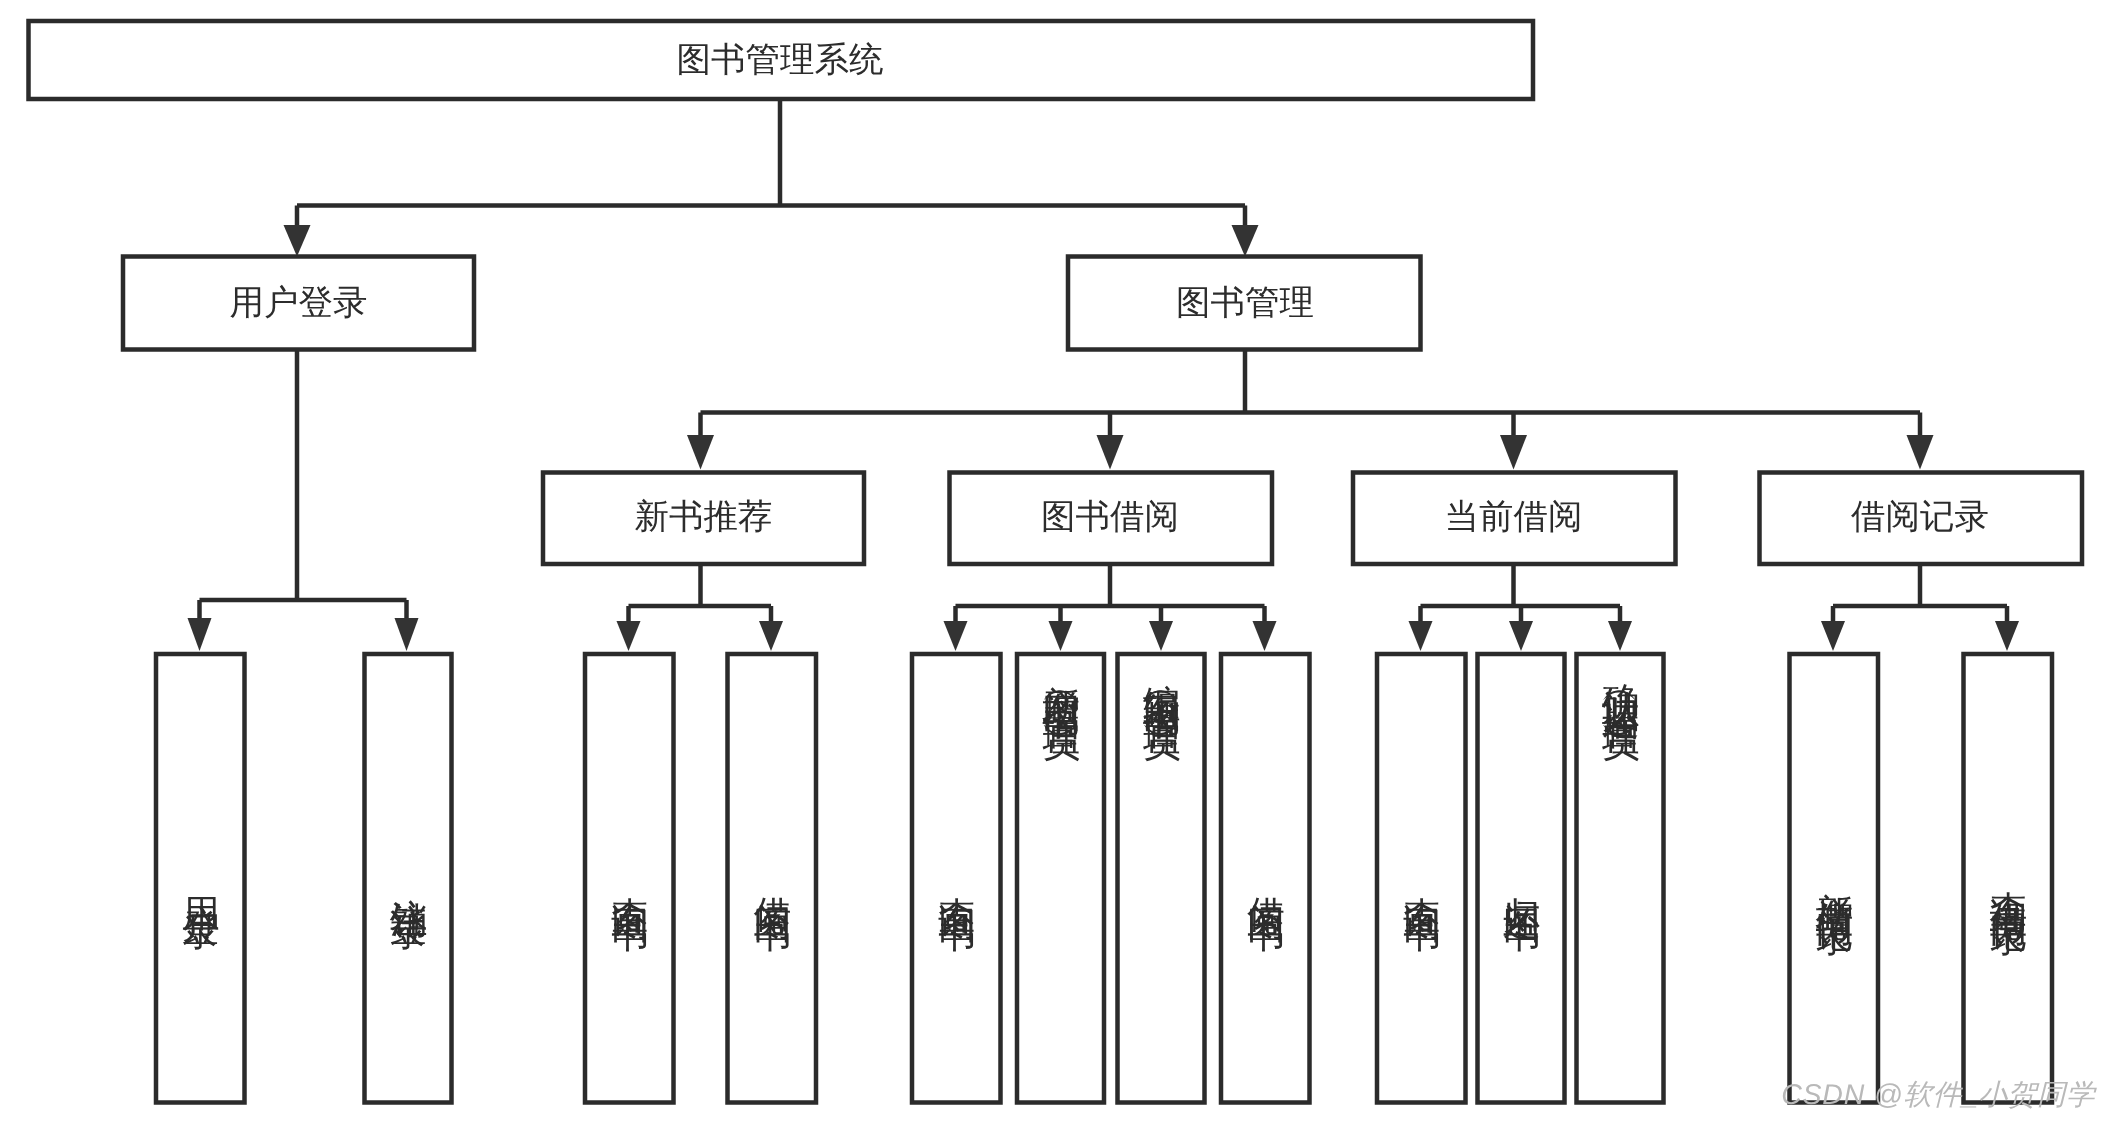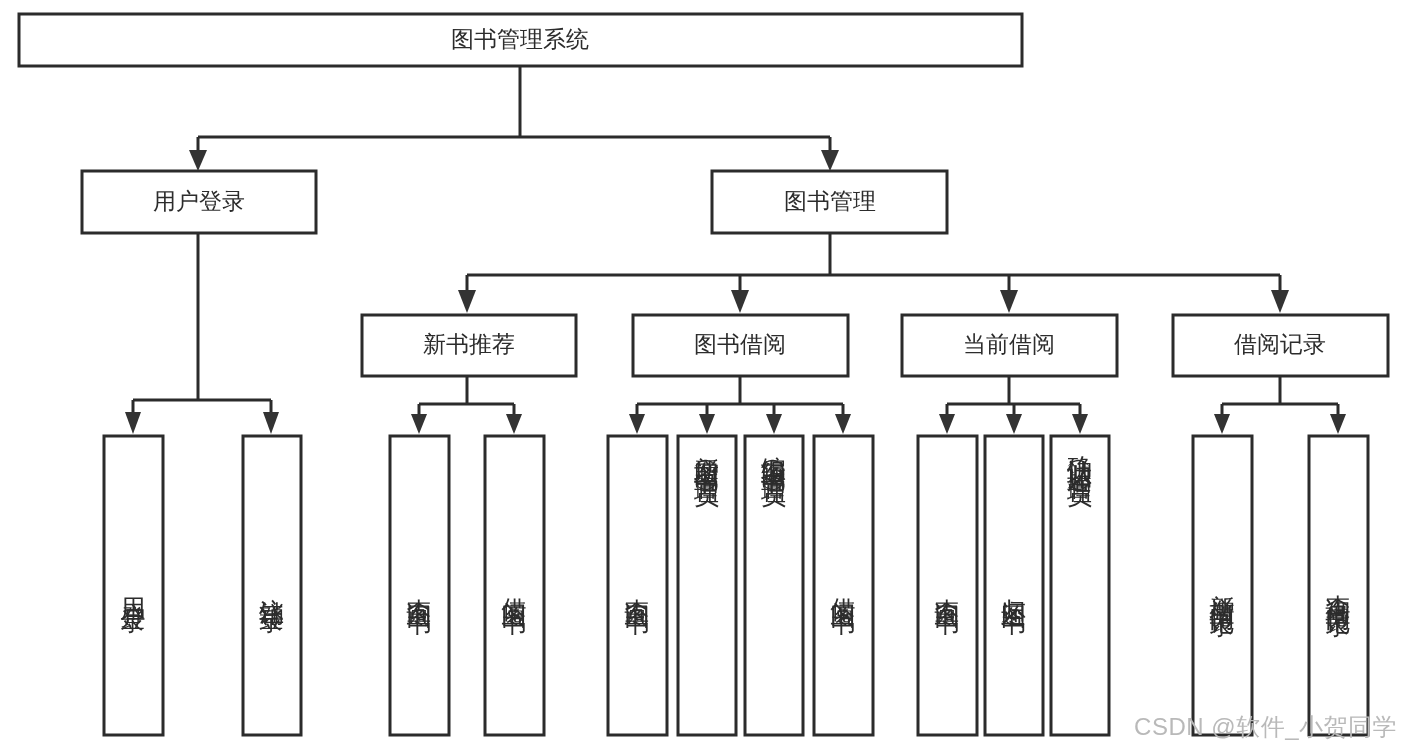--- a/index.html
+++ b/index.html
@@ -69,24 +69,25 @@
     line-height: 1.12;
     letter-spacing: 4px;
     color: #2c2c2c;
     white-space: nowrap;
   }
   .watermark {
     position: absolute;
     right: 8px;
     bottom: 4px;
     font-family: "Liberation Sans", "DejaVu Sans", sans-serif;
-    font-size: 24px;
+    font-size: 19px;
     color: #b9b9b9;
     white-space: nowrap;
     letter-spacing: 0.5px;
+    font-style: italic;
   }
 </style>
 </head>
 <body>
 
 <div id="diagram-root">
 
   <svg id="tree-svg" viewBox="0 0 1405 747">
 
     <g>

